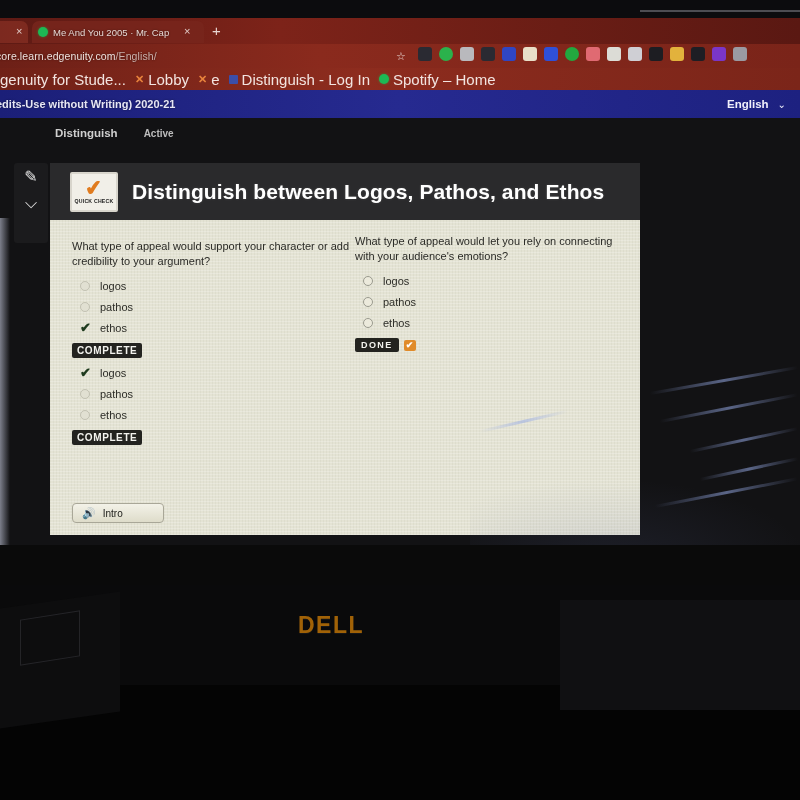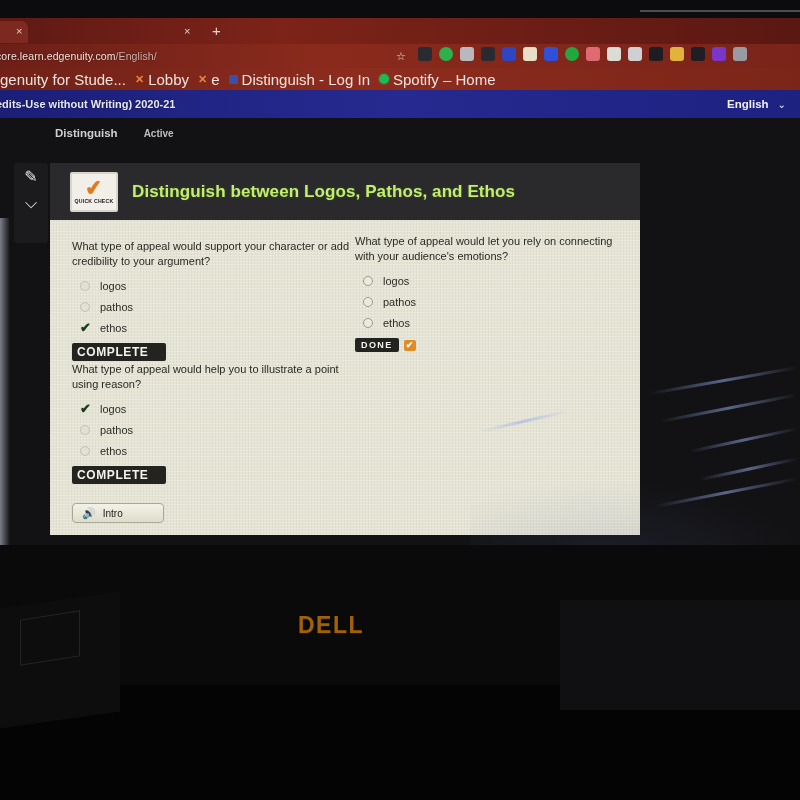--- a/index.html
+++ b/index.html
@@ -139,21 +139,21 @@
   }
   #qccheck {
     font-size: 21px; color: #e07b1e; line-height: .8; font-weight: bold;
     transform: rotate(-6deg);
   }
   #qclabel {
     font-size: 5.2px; color: #1a1a1a; font-weight: bold;
     background: #f1efe8; letter-spacing: .2px; margin-top: 1px;
   }
   #lessontitle {
-    font-size: 17px; color: #bef264; font-weight: bold;
+    font-size: 21px; color: #ffffff; font-weight: bold;
     letter-spacing: .1px;
     text-shadow: 0 0 3px rgba(255,255,255,.12);
   }
 
   
   #card {
     position: absolute; left: 50px; top: 102px; width: 590px; height: 315px;
     background: #e4e3d4;
     background-image:
       repeating-linear-gradient(0deg, rgba(255,255,255,.22) 0 1px, transparent 1px 3px),
@@ -180,22 +180,22 @@
     border: 1px solid #9a9a8e; background: #eceadc; flex: none;
   }
   .radio.faint { border-color: #c2c1b2; background: #e1e0d2; }
   .tick {
     width: 10px; font-size: 13px; color: #1d3a1d; font-weight: bold;
     line-height: 1; flex: none; margin-top: -1px;
   }
   .statusrow { display: flex; align-items: center; gap: 5px; margin-top: 5px; }
   .badge {
     display: inline-block; background: #23231f; color: #f3f3ee;
-    font-size: 12px; font-weight: bold; letter-spacing: .6px;
-    padding: 2px 18px 2px 5px; border-radius: 2px;
+    font-size: 10px; font-weight: bold; letter-spacing: .6px;
+    padding: 2px 5px 2px 5px; border-radius: 2px;
   }
   .badge.done { font-size: 9px; letter-spacing: 1.4px; padding: 2px 6px; }
   .donecheck {
     width: 12px; height: 11px; background: #e08b2a; border-radius: 2px;
     color: #fff; font-size: 9px; line-height: 11px; text-align: center;
     font-weight: bold;
   }
 
   
   #introbtn {
@@ -269,20 +269,24 @@
 <div id="photo">
 
   <div id="topstrip"></div>
   <div id="topline"></div>
 
   <div id="screen">
 
     <div id="tabstrip">
       <div class="tab-ghost" id="tab0"></div>
       <span id="closeA">×</span>
+      <div class="tab-ghost" id="tab1">
+        <span class="favicon-green"></span>
+        <span class="tab-title">Me And You 2005 · Mr. Cap</span>
+      </div>
       <span id="closeB">×</span>
       <span id="newtab">+</span>
     </div>
 
     <div id="omnirow">
       <span id="urltext"><span>core.learn.edgenuity.com</span><span class="dim">/English/</span></span>
       <span id="star">☆</span>
       <span id="exticons">
           <span class="ext" style="background: rgb(42, 42, 50);"></span>
           <span class="ext" style="background: rgb(43, 178, 76); border-radius: 50%;"></span>
@@ -388,21 +392,20 @@
             <span class="radio"></span>
             <span class="opt-label">ethos</span>
           </div>
           <div class="statusrow">
             <span class="badge done">DONE</span>
             <span class="donecheck">✔</span>
           </div>
         </div>
 
         <div class="qcol" id="q3">
-          <div class="qtext">What type of appeal would help you to illustrate a point using reason?</div>
           <div class="opt">
             <span class="tick">✔</span>
             <span class="opt-label">logos</span>
           </div>
           <div class="opt">
             <span class="radio faint"></span>
             <span class="opt-label">pathos</span>
           </div>
           <div class="opt">
             <span class="radio faint"></span>

